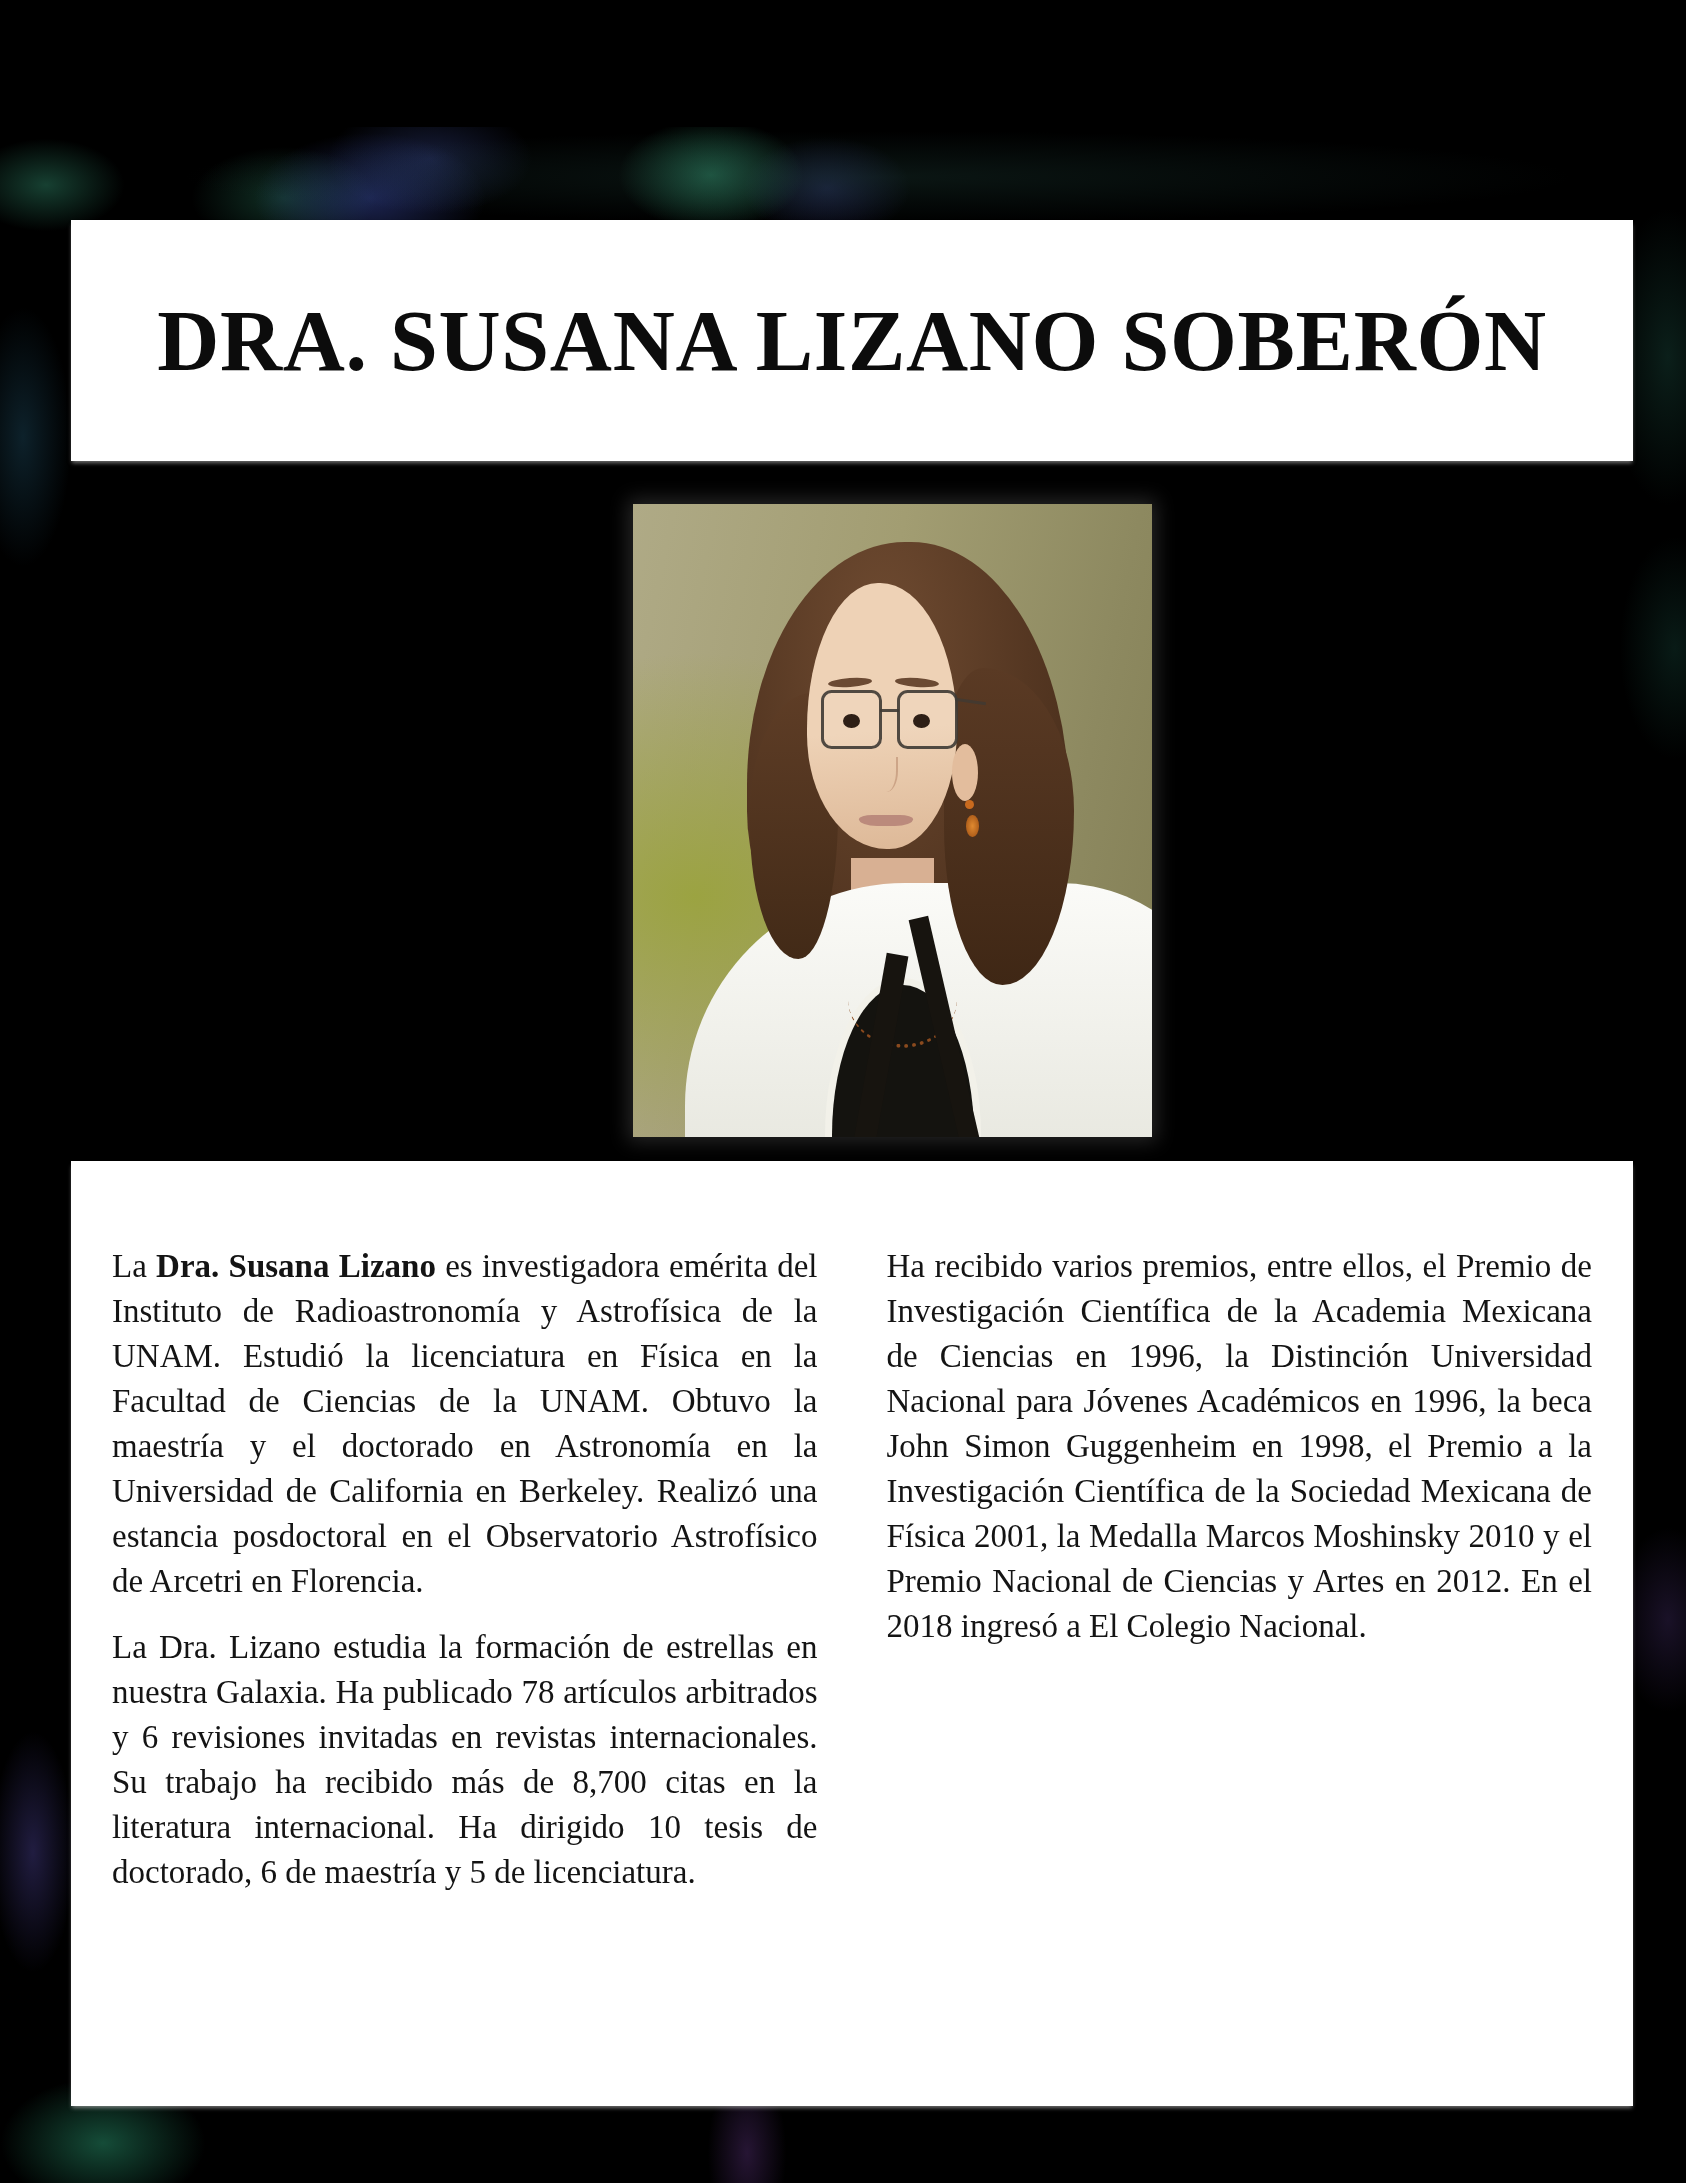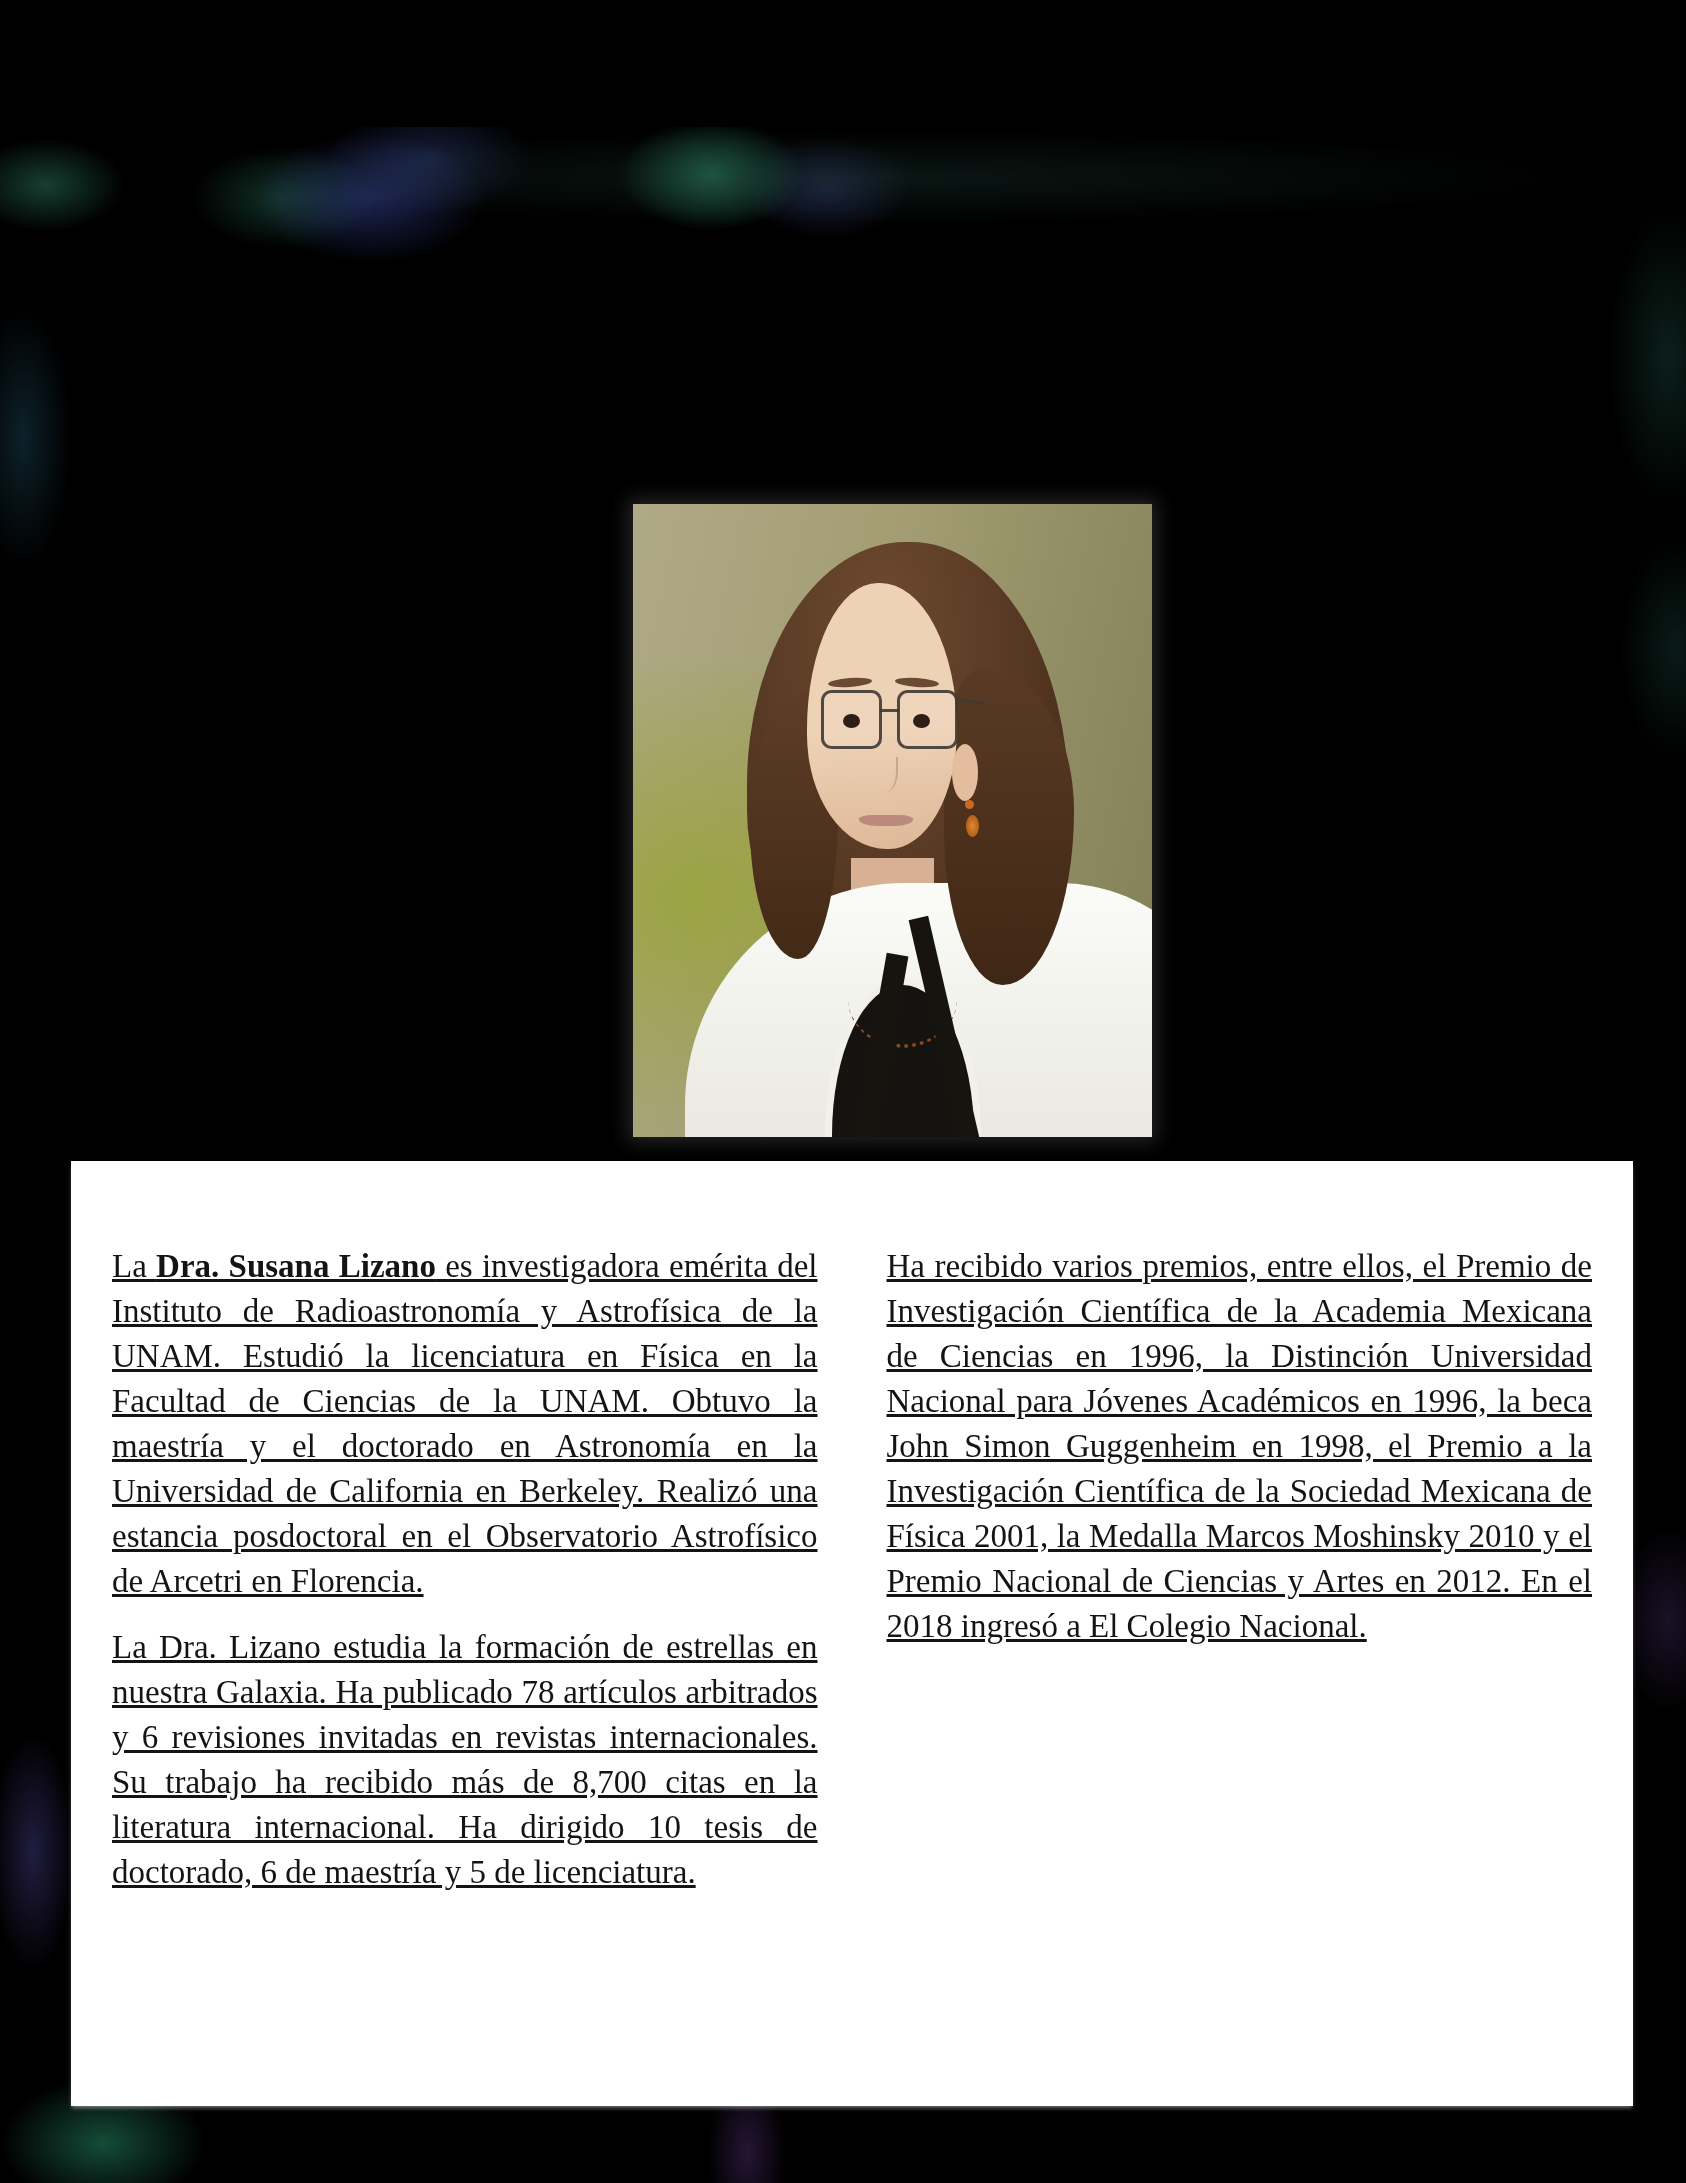--- a/index.html
+++ b/index.html
@@ -136,32 +136,34 @@
   }
   .cols{display:flex;gap:69px;}
   .col{flex:1 1 0;}
   .col p{
     margin:0 0 21px 0;
     font-size:33px;
     line-height:45px;
     color:#141414;
     text-align:justify;
     text-justify:inter-word;
-    text-decoration:underline;
   }
   .col p strong{font-weight:bold;}
 </style>
 </head>
 <body>
 
 <div class="page">
 
   <div class="nebula"></div>
   <div class="topbar"></div>
 
+  <header class="banner">
+    <h1>DRA. SUSANA LIZANO SOBERÓN</h1>
+  </header>
 
   <figure class="photo">
     <div class="photo-bg"></div>
     <div class="couch"></div>
     <div class="hair-back"></div>
     <div class="neck"></div>
     <div class="jacket"></div>
     <div class="inner-shirt"></div>
     <div class="necklace"></div>
     <div class="lanyard-a"></div>

